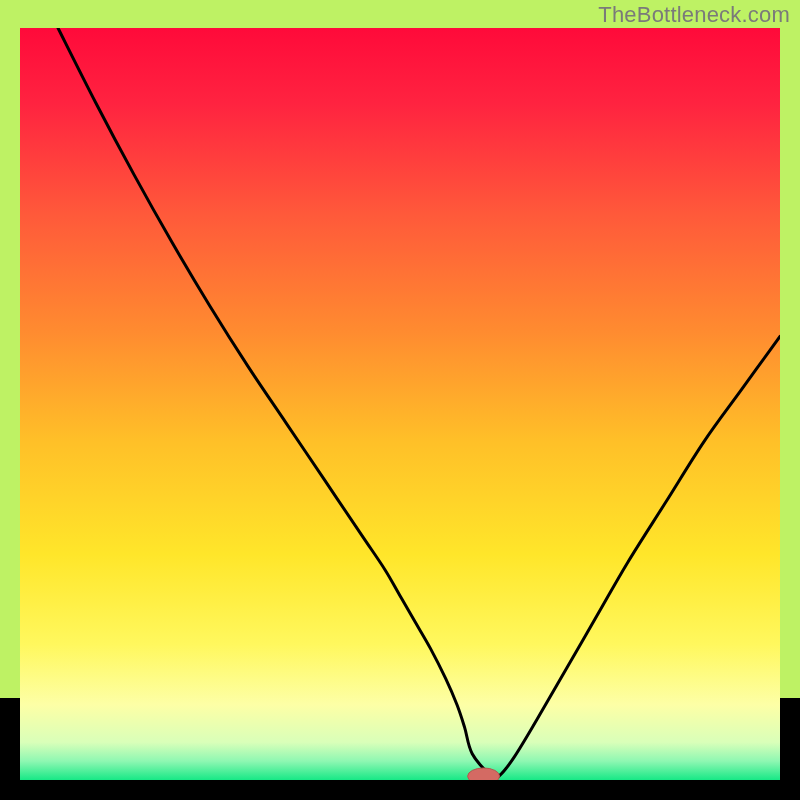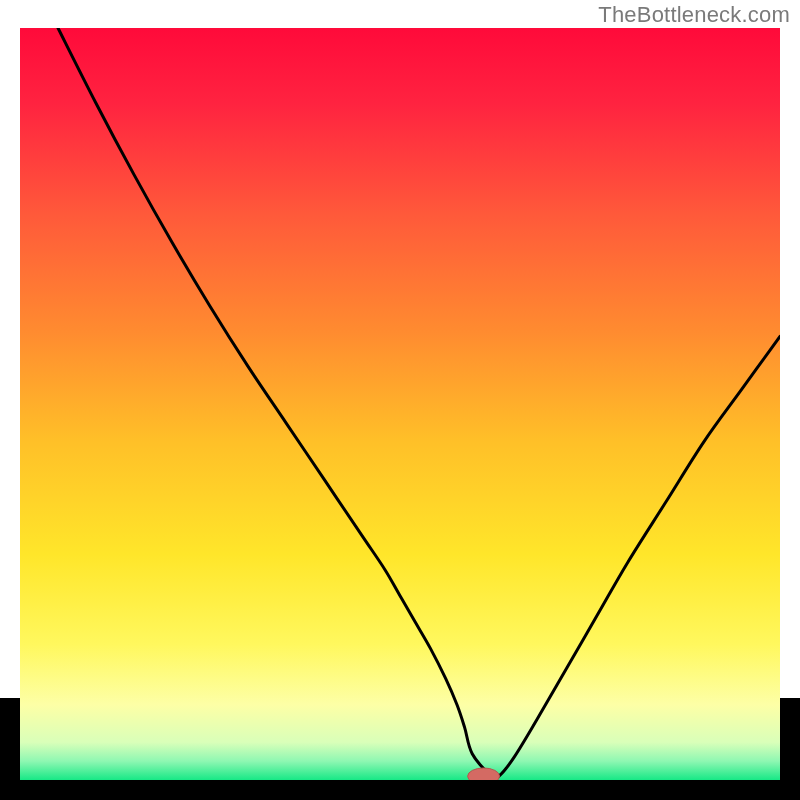--- a/index.html
+++ b/index.html
@@ -10,21 +10,21 @@
     background: #000;
     overflow: hidden;
     font-family: Arial, Helvetica, sans-serif;
   }
   .frame {
     position: absolute;
     left: 0;
     top: 0;
     width: 800px;
     height: 698px;
-    background: #ffffff;
+    background: #bef264;
   }
   .watermark {
     position: absolute;
     top: 2px;
     right: 10px;
     color: #7a7a7a;
     font-size: 22px;
     font-weight: 500;
     letter-spacing: 0.2px;
     z-index: 10;

